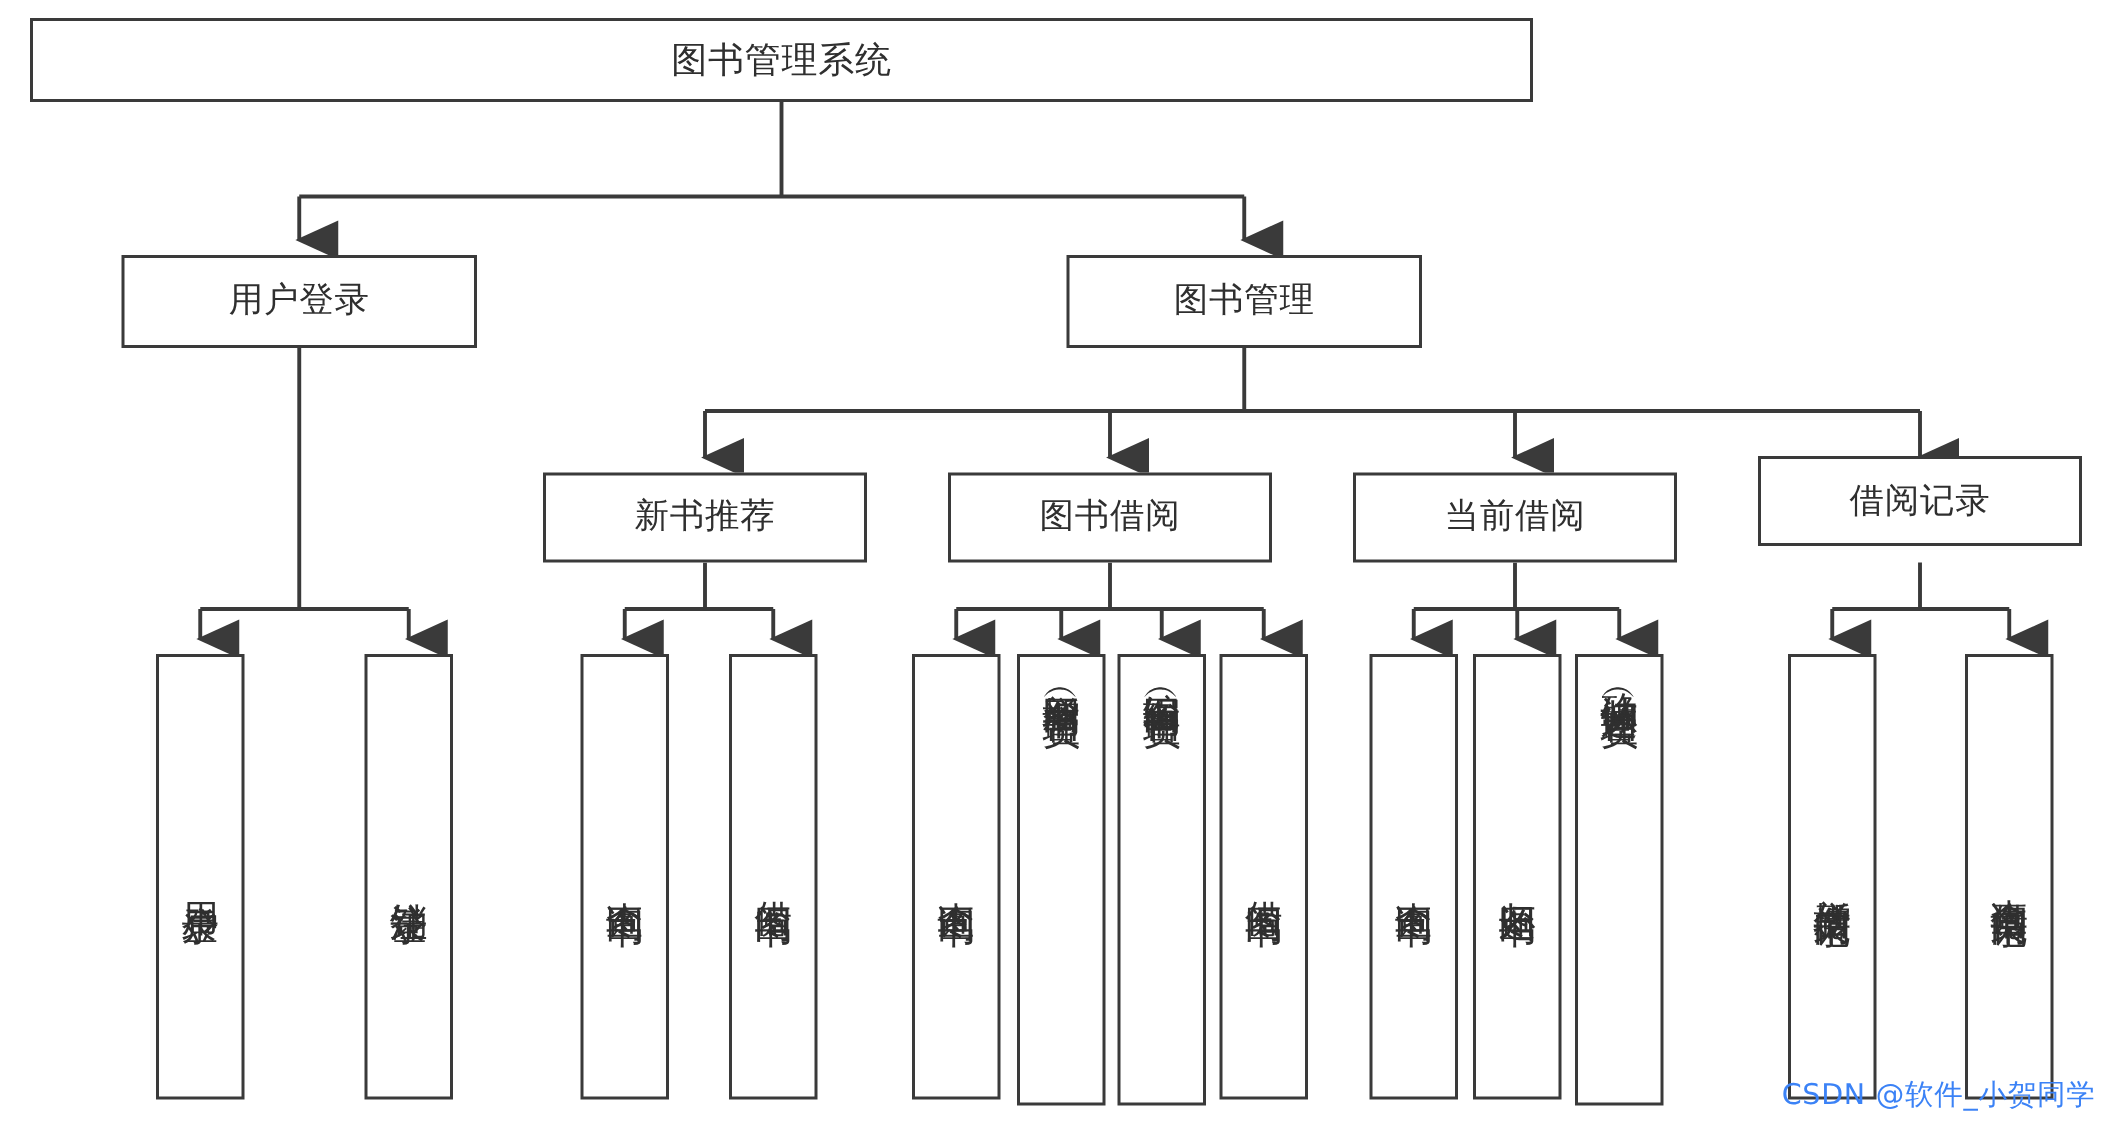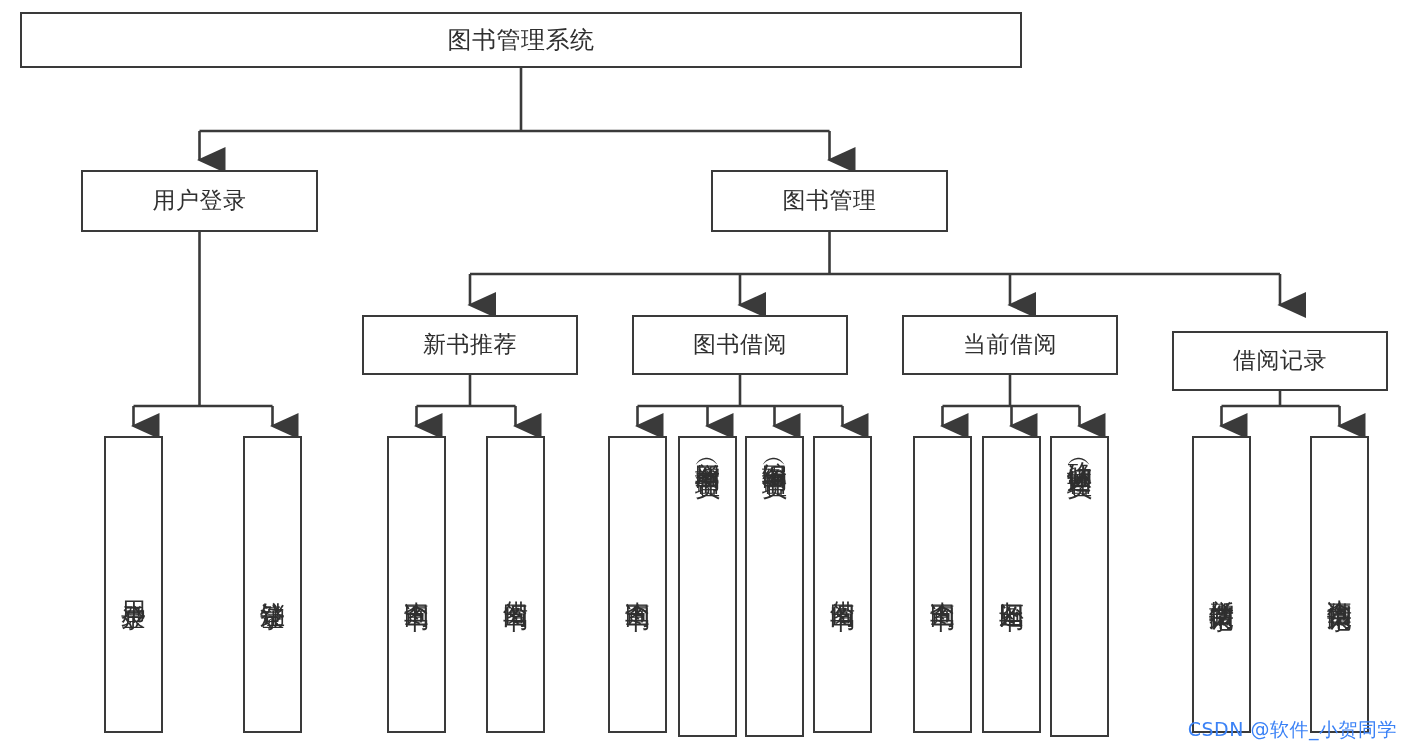--- a/index.html
+++ b/index.html
@@ -153,21 +153,21 @@
 
   <div class="node horiz" style="left:362px;top:315px;width:216px;height:60px;">
     <span class="label">新书推荐</span>
   </div>
   <div class="node horiz" style="left:632px;top:315px;width:216px;height:60px;">
     <span class="label">图书借阅</span>
   </div>
   <div class="node horiz" style="left:902px;top:315px;width:216px;height:60px;">
     <span class="label">当前借阅</span>
   </div>
-  <div class="node horiz" style="left:1172px;top:331px;width:216px;height:60px;font-family:Liberation Serif, serif;">
+  <div class="node horiz" style="left:1172px;top:304px;width:216px;height:60px;font-family:Liberation Serif, serif;">
     <span class="label">借阅记录</span>
   </div>
 
   <div class="node vert center" style="left:104px;top:436px;width:59px;height:297px;">
     <span class="label">用户登录</span>
   </div>
   <div class="node vert center" style="left:243px;top:436px;width:59px;height:297px;">
     <span class="label">注销登录</span>
   </div>
 

